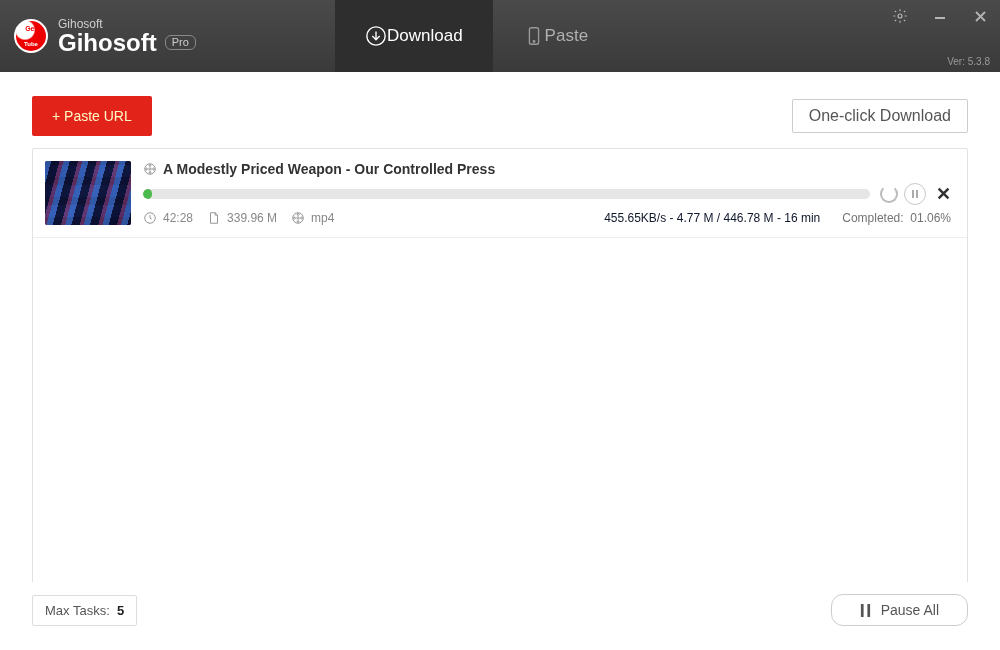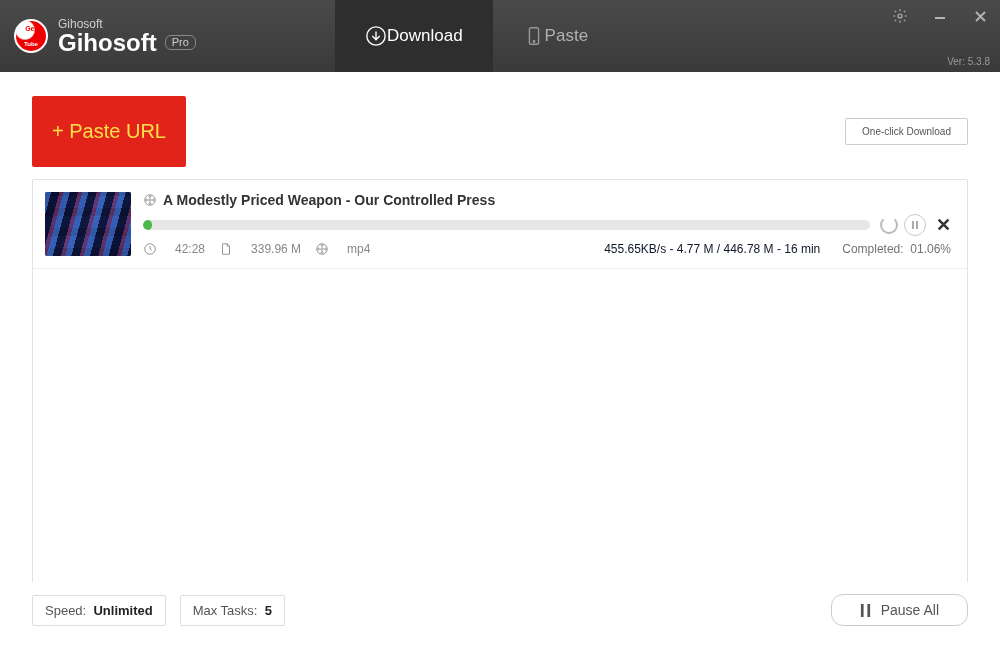--- a/index.html
+++ b/index.html
@@ -14,39 +14,39 @@
     .brand-big { font-size: 24px; font-weight: 600; color: #fff; display: flex; align-items: center; }
     .pro-badge { font-size: 11px; border: 1px solid #888; border-radius: 6px; padding: 1px 6px; margin-left: 8px; color: #ccc; font-weight: 400; }
     .tabs { display: flex; align-items: stretch; }
     .tab { display: flex; align-items: center; padding: 0 30px; color: #b0b0b0; font-size: 17px; cursor: pointer; }
     .tab.active { background: #2e2e2e; color: #fff; }
     .tab-icon { width: 22px; height: 22px; }
     .window-controls { position: absolute; right: 0; top: 0; display: flex; }
     .win-btn { width: 40px; height: 32px; display: flex; align-items: center; justify-content: center; color: #b5b5b5; cursor: pointer; font-size: 15px; }
     .version { position: absolute; right: 10px; bottom: 5px; font-size: 10px; color: #9a9a9a; }
     .toolbar { padding: 24px 32px 12px 32px; display: flex; justify-content: space-between; align-items: center; }
-    .paste-btn { background: #e2231a; color: #fde047; border: none; padding: 24px 20px; font-size: 20px; border-radius: 2px; cursor: pointer; }
-    .oneclick-btn { background: #fff; color: #555; border: 1px solid #ccc; padding: 7px 16px; font-size: 10px; border-radius: 2px; cursor: pointer; }
+    .paste-btn { background: #e2231a; color: #fef9c3; border: none; padding: 12px 20px; font-size: 14px; border-radius: 2px; cursor: pointer; }
+    .oneclick-btn { background: #fff; color: #555; border: 1px solid #ccc; padding: 7px 16px; font-size: 16px; border-radius: 2px; cursor: pointer; }
     .list-area { margin: 0 32px; border: 1px solid #e2e2e2; border-radius: 2px; height: 442px; overflow-y: auto; }
     .download-item { display: flex; padding: 12px 16px 12px 12px; border-bottom: 1px solid #eee; align-items: stretch; }
     .thumb { width: 86px; height: 64px; background: linear-gradient(135deg, #0a1a4a, #1e3a7a, #0a1a4a); border-radius: 2px; position: relative; overflow: hidden; flex-shrink: 0; }
     .thumb::before { content:""; position:absolute; inset:0; background:
       repeating-linear-gradient(105deg, rgba(80,140,255,0.5) 0 6px, rgba(10,10,40,0.7) 6px 14px, rgba(200,60,120,0.4) 14px 18px),
       repeating-linear-gradient(0deg, rgba(0,0,0,0.3) 0 8px, transparent 8px 20px); }
     .item-body { flex: 1; margin-left: 12px; display: flex; flex-direction: column; justify-content: space-between; min-width: 0; }
     .item-title-row { display: flex; align-items: center; gap: 6px; color: #333; font-size: 14px; font-weight: 600; }
     .progress-row { display: flex; align-items: center; gap: 10px; }
     .progress-bar { flex: 1; height: 10px; background: #e6e6e6; border-radius: 5px; overflow: hidden; position: relative; }
     .progress-fill { position: absolute; left: 0; top: 0; height: 100%; background: #4bb94b; border-radius: 5px; }
     .item-actions { display: flex; align-items: center; gap: 6px; }
     .spinner { width: 18px; height: 18px; border: 2px solid #bbb; border-top-color: transparent; border-radius: 50%; }
     .circle-btn { width: 22px; height: 22px; border: 1px solid #c8c8c8; border-radius: 50%; display: flex; align-items: center; justify-content: center; color: #aaa; font-size: 9px; cursor: pointer; }
     .close-x { font-size: 18px; color: #333; cursor: pointer; margin-left: 4px; font-weight: bold; }
     .meta-row { display: flex; align-items: center; gap: 14px; color: #888; font-size: 12px; }
-    .meta-item { display: flex; align-items: center; gap: 18px; }
+    .meta-item { display: flex; align-items: center; gap: 6px; }
     .meta-row .spacer { flex: 1; }
     .meta-right { color: #0f172a; font-size: 12px; }
     .completed-label { color: #737373; margin-left: 8px; }
     .footer { position: absolute; bottom: 0; left: 0; right: 0; padding: 12px 32px 24px 32px; display: flex; align-items: center; gap: 14px; background: #fff; }
     .footer-box { border: 1px solid #ddd; padding: 7px 12px; font-size: 13px; color: #555; border-radius: 2px; cursor: pointer; }
     .footer-box b { color: #222; }
     .footer-spacer { flex: 1; }
     .pause-all { border: 1px solid #ccc; padding: 7px 28px; font-size: 14px; color: #555; border-radius: 12px; cursor: pointer; display: flex; align-items: center; gap: 10px; }
     .mini-icon { width: 14px; height: 14px; display: inline-block; vertical-align: middle; stroke: #888; stroke-width: 1.5; fill: none; }
   </style>
@@ -171,24 +171,20 @@
           <span>Completed:</span>
           &nbsp;<span>01.06%</span>
         </span>
       </div>
     </div>
   </div>
 </div>
 
 <div class="footer">
   <div class="footer-box">
-    <span>Speed:</span>
-    &nbsp;<b>Unlimited</b>
-  </div>
-  <div class="footer-box">
     <span>Max Tasks:</span>
     &nbsp;<b>5</b>
   </div>
   <div class="footer-spacer"></div>
   <div class="pause-all">
     <svg width="11" height="13" viewBox="0 0 10 12">
         <line x1="2" y1="0" x2="2" y2="12" stroke="#555" stroke-width="2.5"></line>
         <line x1="8" y1="0" x2="8" y2="12" stroke="#555" stroke-width="2.5"></line>
       </svg>
     <span>Pause All</span>

